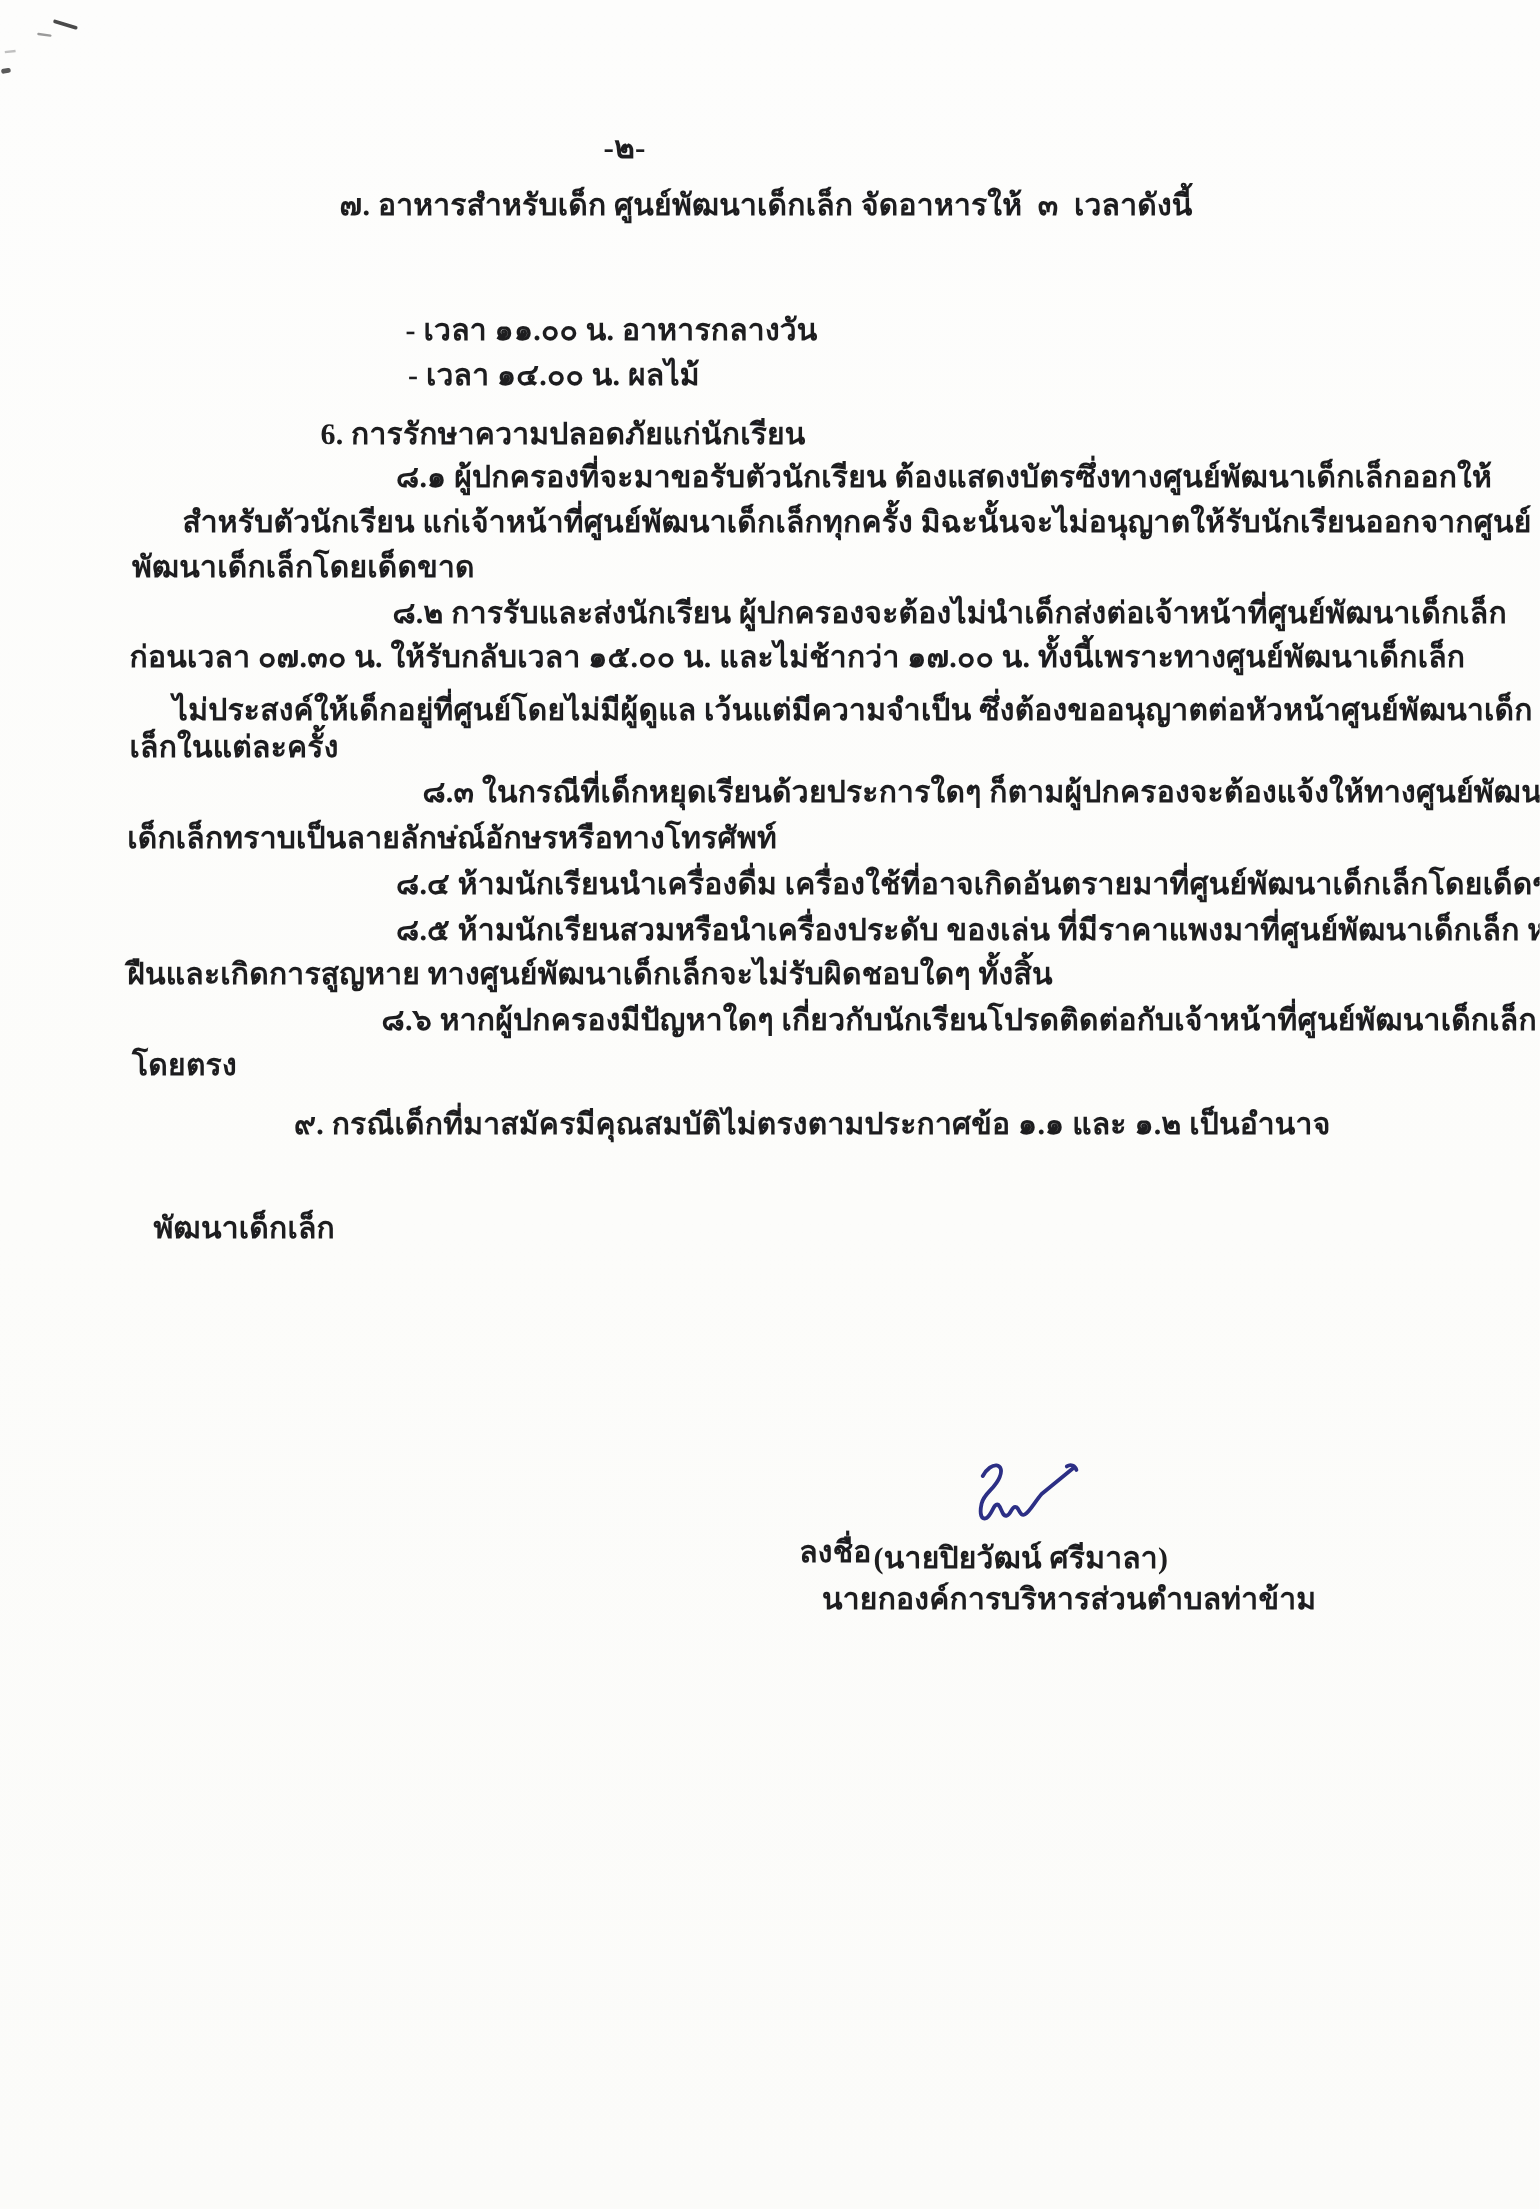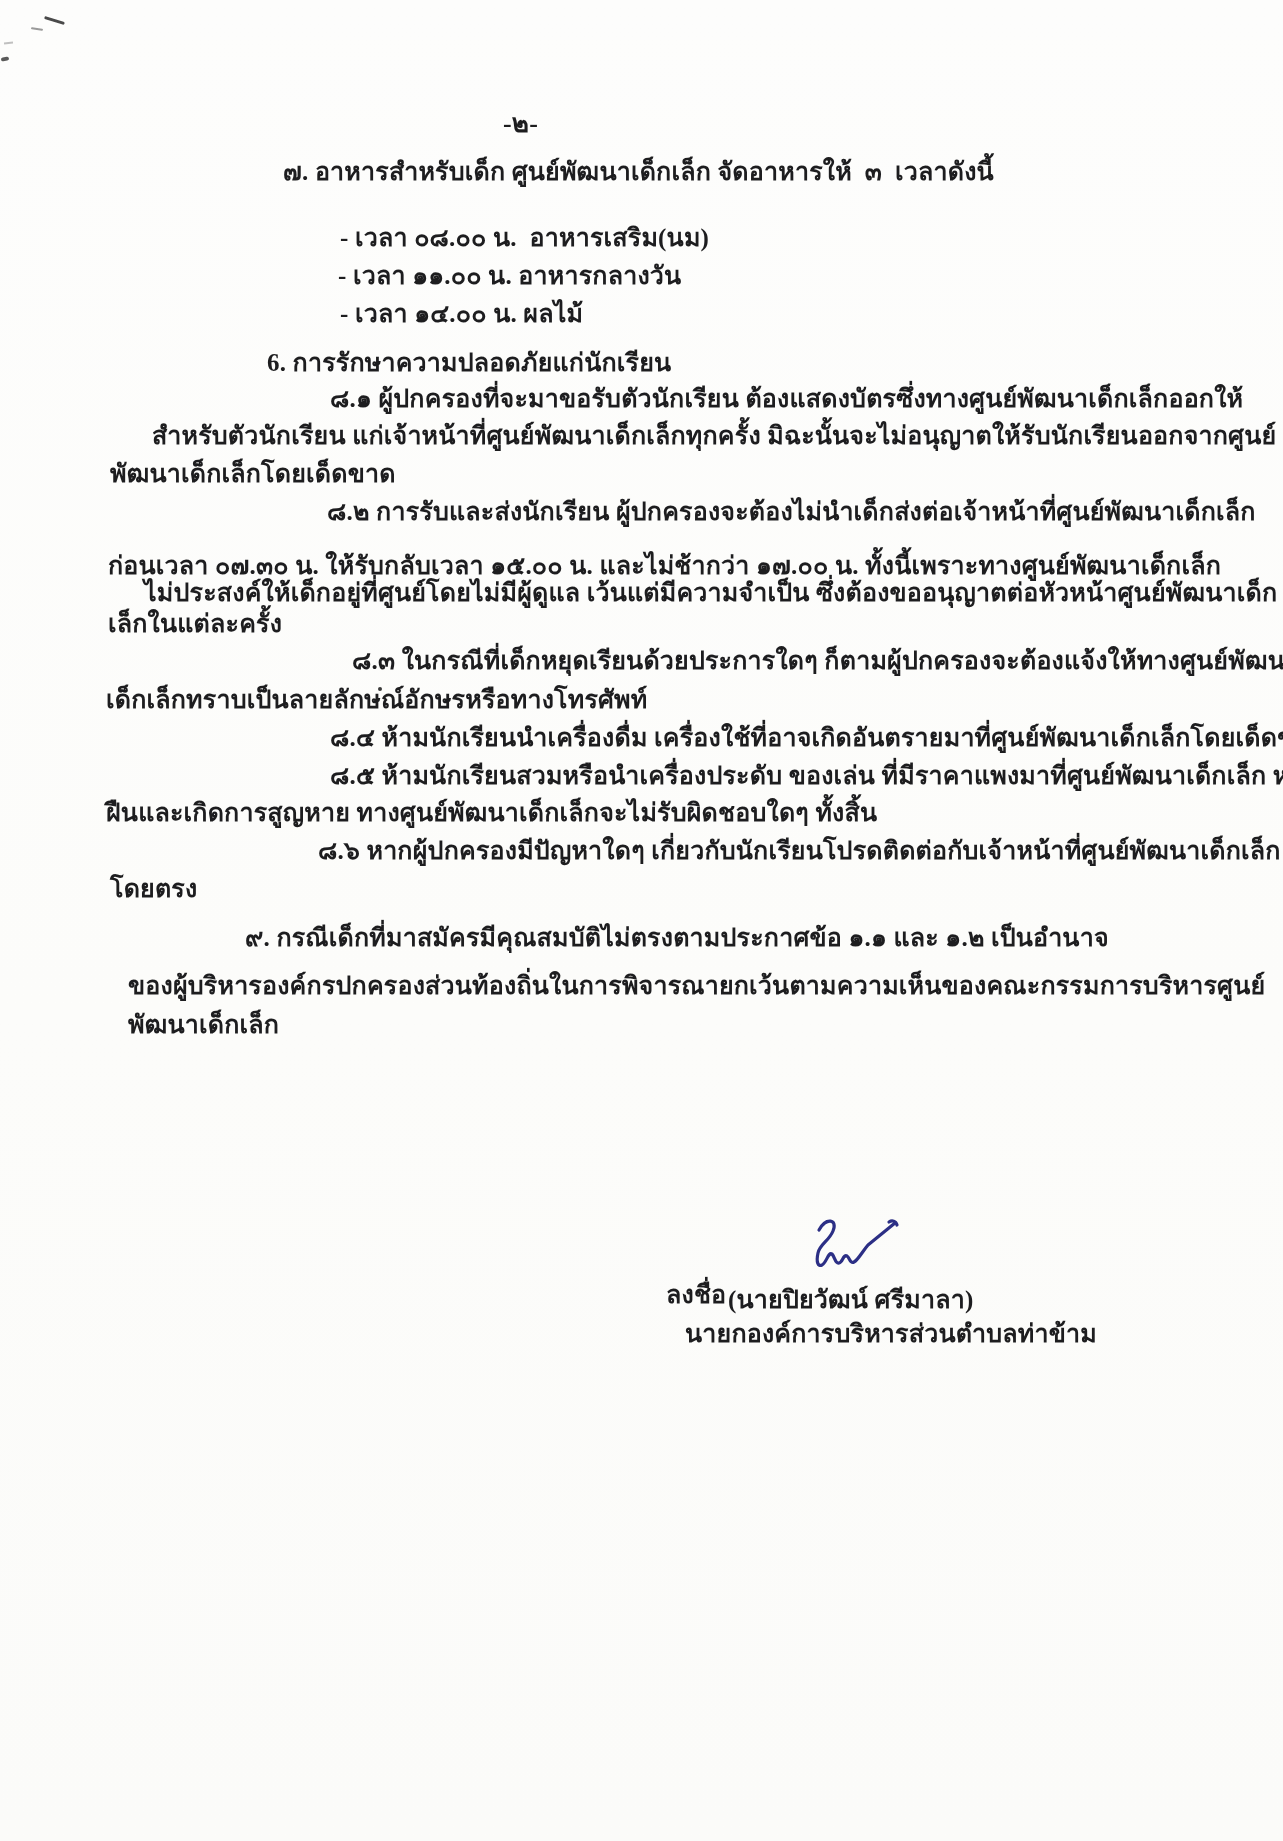--- a/index.html
+++ b/index.html
@@ -78,48 +78,46 @@
 
   <div class="artifact a1"></div>
   <div class="artifact a2"></div>
   <div class="artifact a3"></div>
   <div class="artifact a4"></div>
   <div class="artifact speck"></div>
 
   <div class="tl pagenum" style="left:503px; top:108px;">-๒-</div>
 
   <div class="tl" style="left:263px; top:156px;margin-left:20px;">๗. อาหารสำหรับเด็ก ศูนย์พัฒนาเด็กเล็ก จัดอาหารให้  ๓  เวลาดังนี้</div>
-  <div class="tl" style="left:340px; top:222px;">- เวลา ๐๘.๐๐ น.  อาหารเสริม(นม)</div>
   <div class="tl" style="left:338px; top:260px;">- เวลา ๑๑.๐๐ น. อาหารกลางวัน</div>
   <div class="tl" style="left:340px; top:298px;text-align:right;">- เวลา ๑๔.๐๐ น. ผลไม้</div>
 
   <div class="tl" style="left:267px; top:347px;">6. การรักษาความปลอดภัยแก่นักเรียน</div>
 
   <div class="tl" style="left:330px; top:383px;">๘.๑ ผู้ปกครองที่จะมาขอรับตัวนักเรียน ต้องแสดงบัตรซึ่งทางศูนย์พัฒนาเด็กเล็กออกให้</div>
   <div class="tl" style="left:110px; top:420px;margin-left:42px;">สำหรับตัวนักเรียน แก่เจ้าหน้าที่ศูนย์พัฒนาเด็กเล็กทุกครั้ง มิฉะนั้นจะไม่อนุญาตให้รับนักเรียนออกจากศูนย์</div>
   <div class="tl" style="left:110px; top:458px;">พัฒนาเด็กเล็กโดยเด็ดขาด</div>
 
   <div class="tl" style="left:327px; top:496px;">๘.๒ การรับและส่งนักเรียน ผู้ปกครองจะต้องไม่นำเด็กส่งต่อเจ้าหน้าที่ศูนย์พัฒนาเด็กเล็ก</div>
-  <div class="tl" style="left:108px; top:533px;margin-top:17px;">ก่อนเวลา ๐๗.๓๐ น. ให้รับกลับเวลา ๑๕.๐๐ น. และไม่ช้ากว่า ๑๗.๐๐ น. ทั้งนี้เพราะทางศูนย์พัฒนาเด็กเล็ก</div>
+  <div class="tl" style="left:108px; top:533px;">ก่อนเวลา ๐๗.๓๐ น. ให้รับกลับเวลา ๑๕.๐๐ น. และไม่ช้ากว่า ๑๗.๐๐ น. ทั้งนี้เพราะทางศูนย์พัฒนาเด็กเล็ก</div>
   <div class="tl" style="left:108px; top:577px;margin-left:36px;">ไม่ประสงค์ให้เด็กอยู่ที่ศูนย์โดยไม่มีผู้ดูแล เว้นแต่มีความจำเป็น ซึ่งต้องขออนุญาตต่อหัวหน้าศูนย์พัฒนาเด็ก</div>
   <div class="tl" style="left:108px; top:608px;">เล็กในแต่ละครั้ง</div>
 
   <div class="tl" style="left:352px; top:645px;">๘.๓ ในกรณีที่เด็กหยุดเรียนด้วยประการใดๆ ก็ตามผู้ปกครองจะต้องแจ้งให้ทางศูนย์พัฒนา</div>
   <div class="tl" style="left:106px; top:684px;">เด็กเล็กทราบเป็นลายลักษณ์อักษรหรือทางโทรศัพท์</div>
 
   <div class="tl" style="left:330px; top:722px;">๘.๔ ห้ามนักเรียนนำเครื่องดื่ม เครื่องใช้ที่อาจเกิดอันตรายมาที่ศูนย์พัฒนาเด็กเล็กโดยเด็ดขาด</div>
 
   <div class="tl" style="left:330px; top:760px;">๘.๕ ห้ามนักเรียนสวมหรือนำเครื่องประดับ ของเล่น ที่มีราคาแพงมาที่ศูนย์พัฒนาเด็กเล็ก หากฝ่า</div>
   <div class="tl" style="left:106px; top:797px;">ฝืนและเกิดการสูญหาย ทางศูนย์พัฒนาเด็กเล็กจะไม่รับผิดชอบใดๆ ทั้งสิ้น</div>
 
   <div class="tl" style="left:318px; top:835px;">๘.๖ หากผู้ปกครองมีปัญหาใดๆ เกี่ยวกับนักเรียนโปรดติดต่อกับเจ้าหน้าที่ศูนย์พัฒนาเด็กเล็ก</div>
   <div class="tl" style="left:110px; top:873px;">โดยตรง</div>
 
   <div class="tl" style="left:245px; top:922px;">๙. กรณีเด็กที่มาสมัครมีคุณสมบัติไม่ตรงตามประกาศข้อ ๑.๑ และ ๑.๒ เป็นอำนาจ</div>
-  <div class="tl" style="left:128px; top:970px;">ของผู้บริหารองค์กรปกครองส่วนท้องถิ่นในการพิจารณายกเว้นตามความเห็นของคณะกรรมการบริหารศูนย์</div>
   <div class="tl" style="left:128px; top:1009px;">พัฒนาเด็กเล็ก</div>
 
 
   <div class="tl" style="left:666px; top:1244px;margin-top:35px;">ลงชื่อ</div>
 
   <svg class="signature-svg" viewBox="0 0 122 60" fill="none" stroke="#2c2f85" stroke-width="3.2" stroke-linecap="round" stroke-linejoin="round">
     <path d="M33,16 C40,3 52,5 47,17 C43,27 34,30 32,39 C30,48 32,53 36,51 C41,48 42,38 46,40 C49,43 49,50 53,49 C57,48 57,40 61,42 C64,44 64,50 68,48 C72,46 76,38 82,31 L109,9"></path>
     <path d="M103,8 C106,6 110,7 111,11"></path>
   </svg>
 

